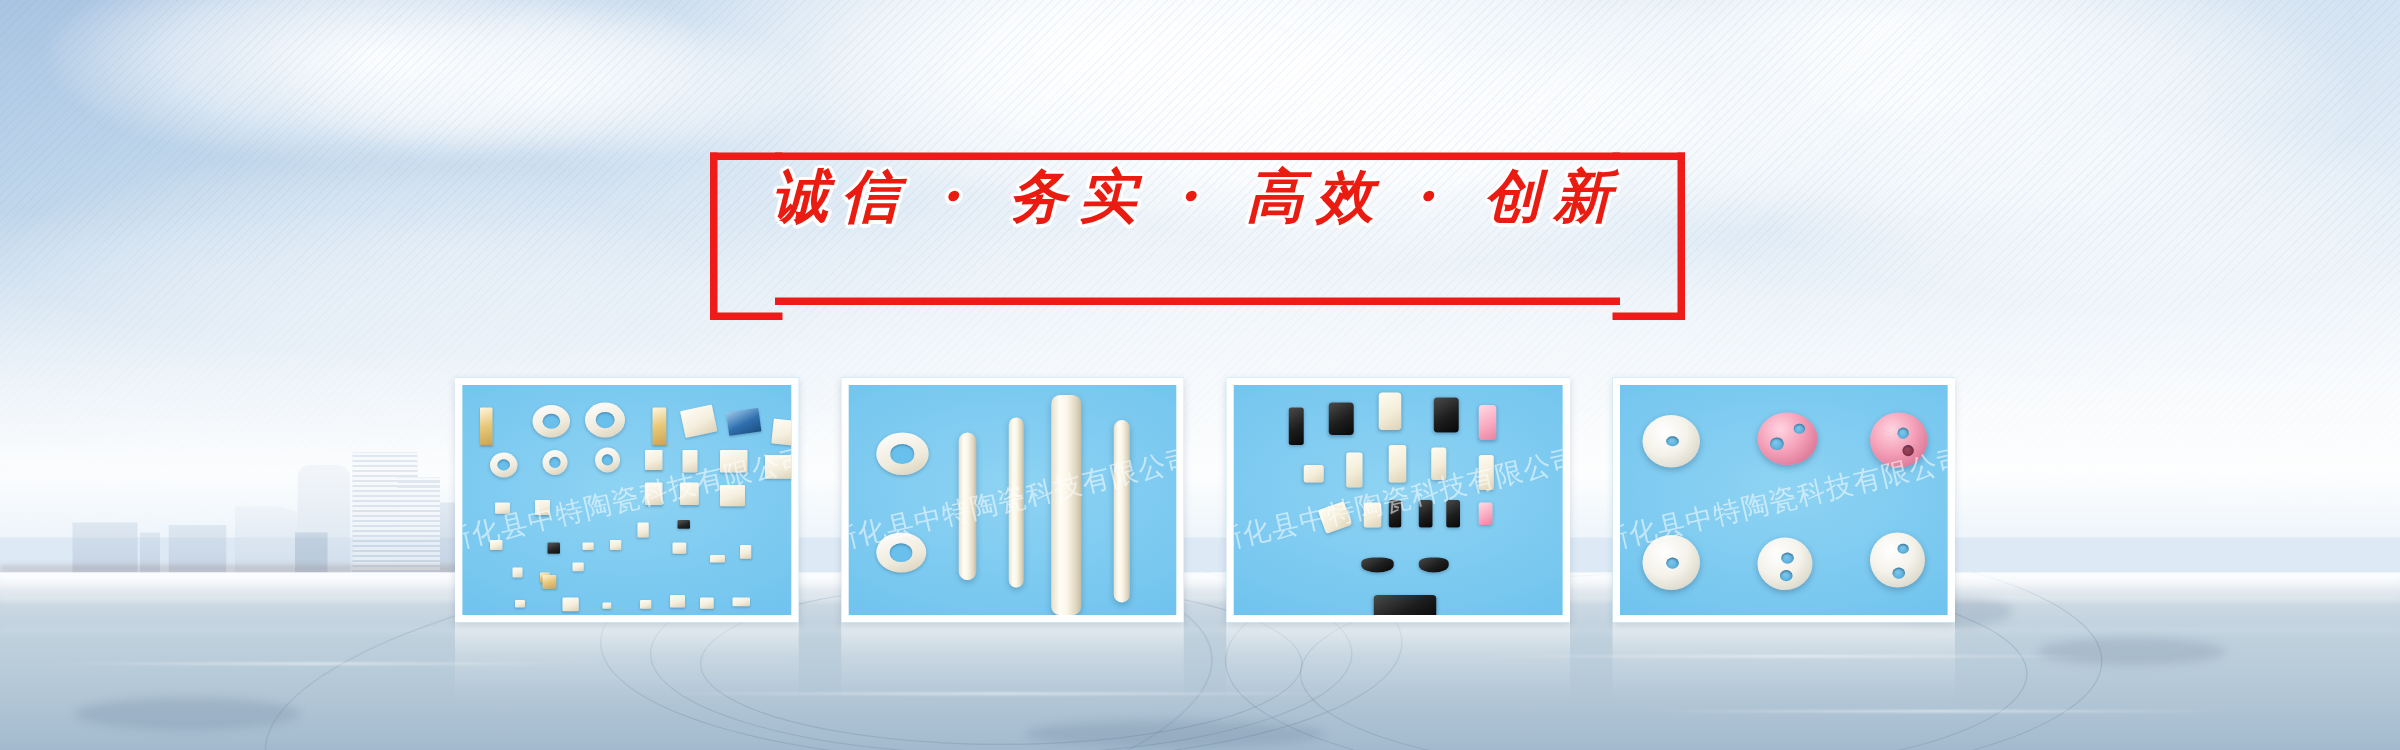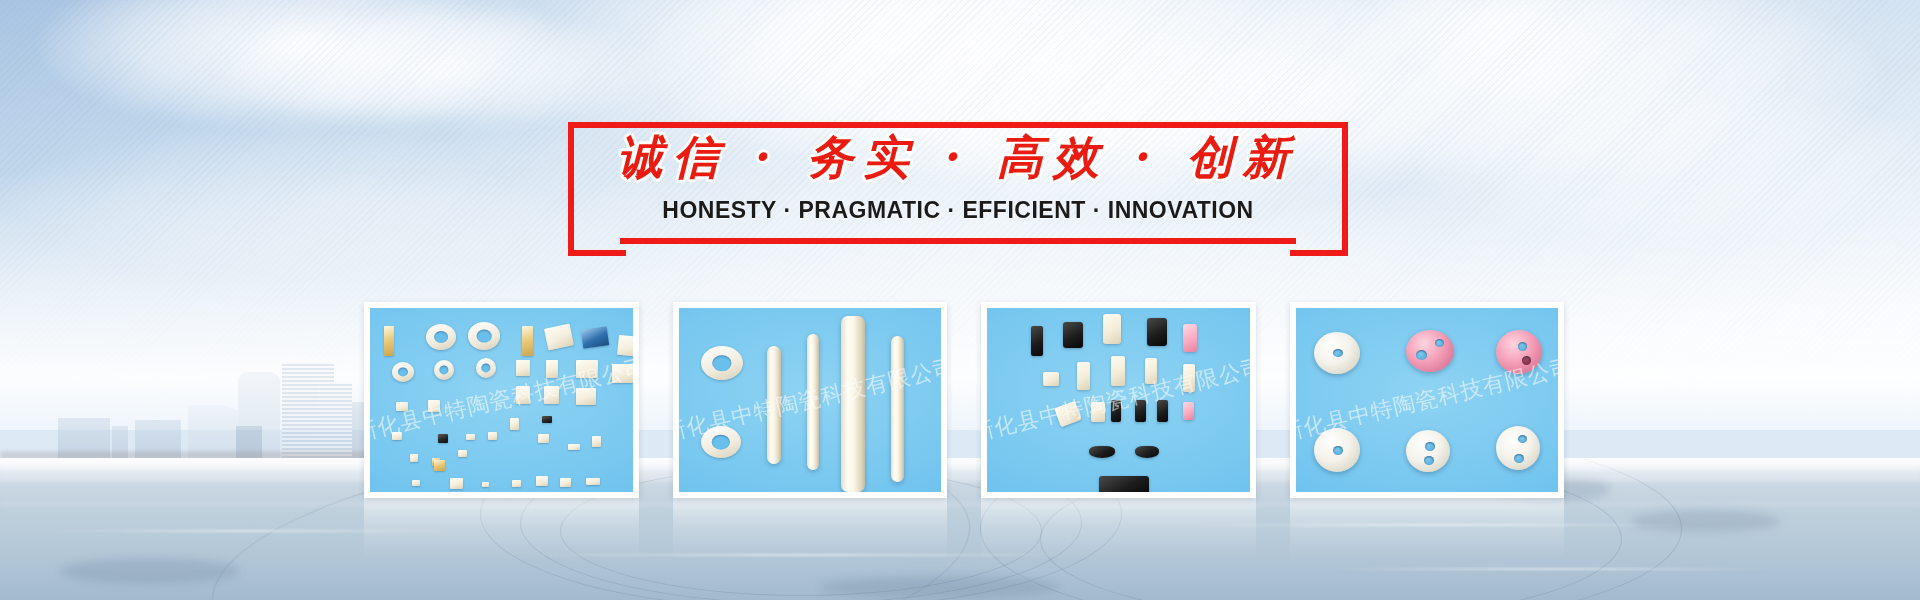--- a/index.html
+++ b/index.html
@@ -366,21 +366,20 @@
     <div class="refl"></div>
     <div class="refl"></div>
   </div>
 
   <div class="slogan-wrap">
     <div class="bracket left"></div>
     <div class="bracket right"></div>
     <div class="bracket-fill-top"></div>
     <div class="bracket-fill-bot"></div>
     <div class="slogan-cn">诚信 · 务实 · 高效 · 创新</div>
-    <div class="slogan-en">HONESTY · PRAGMATIC · EFFICIENT · INNOVATION</div>
   </div>
 
   <div class="right-copy">
   </div>
 
   <div class="panels">
 
     <div class="panel">
       <div class="panel-bg"></div>
       <div class="parts">

